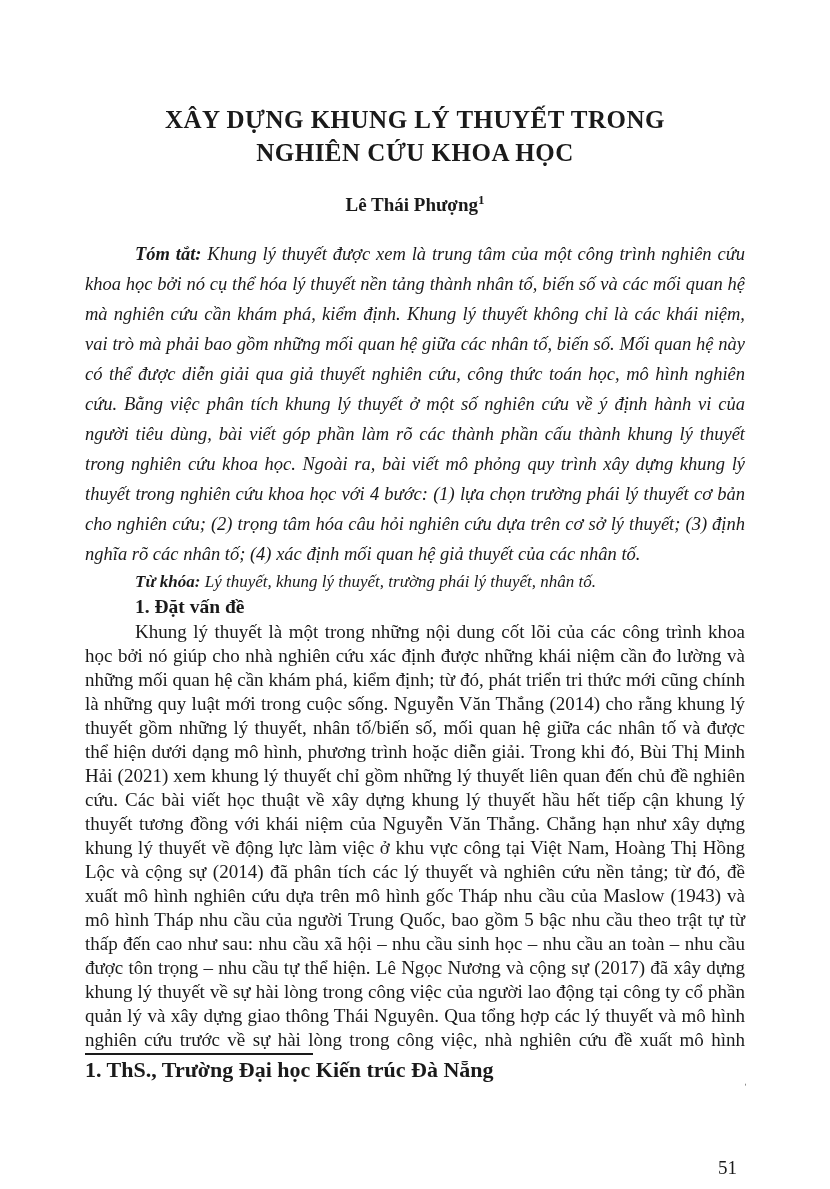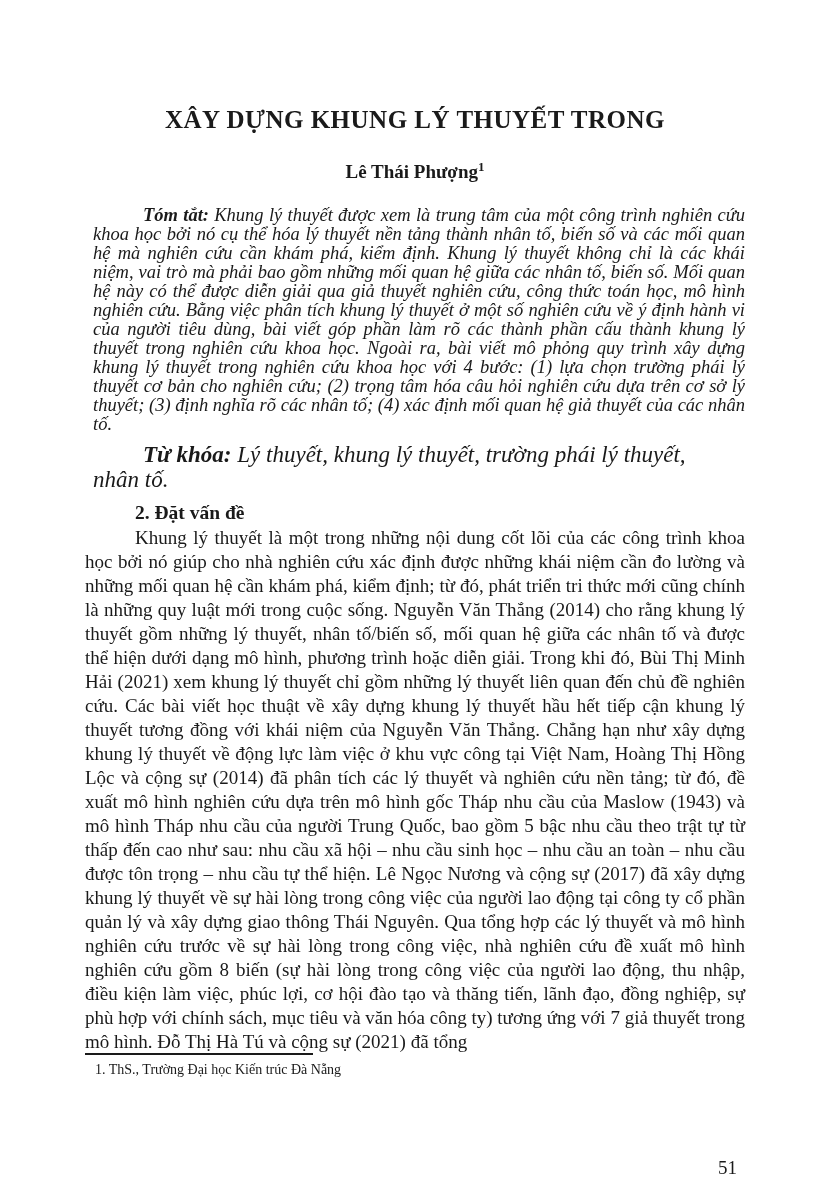--- a/index.html
+++ b/index.html
@@ -32,35 +32,35 @@
     text-align: center;
     font-weight: bold;
     font-size: 19px;
     line-height: 26px;
   }
   .author sup {
     font-size: 13px;
     line-height: 0;
   }
   .abstract {
-    margin: 21px 0 0 8px;
+    margin: 21px 0 0 0;
     font-style: italic;
     font-size: 18.5px;
-    line-height: 19px;
+    line-height: 30px;
     text-align: justify;
     text-indent: 50px;
   }
   .label {
     font-weight: bold;
     font-style: italic;
   }
   .keywords {
-    margin: 8px;
+    margin: 0;
     font-style: italic;
-    font-size: 23px;
+    font-size: 17px;
     line-height: 25px;
     text-indent: 50px;
   }
   .section-heading {
     margin: 0;
     font-size: 19.5px;
     font-weight: bold;
     line-height: 26px;
     text-indent: 50px;
   }
@@ -78,48 +78,50 @@
     width: 660px;
     height: 136px;
     background: #ffffff;
   }
   .footnote-rule {
     width: 228px;
     height: 0;
     border-top: 2px solid #1a1a1a;
   }
   .footnote-text {
-    margin: 4px 0 0 10px;
-    font-size: 14px;
+    margin: 4px 0 0 0;
+    font-size: 22px;
     line-height: 22px;
+    font-weight: bold;
   }
   .page-number {
     position: absolute;
     top: 1156px;
     right: 93px;
     font-size: 19px;
     line-height: 24px;
   }
 </style>
 </head>
 <body>
 
 <div class="page">
 
   <h1 class="title">
       <span class="title-line">XÂY DỰNG KHUNG LÝ THUYẾT TRONG</span>
+      <span class="title-line">NGHIÊN CỨU KHOA HỌC</span>
     </h1>
 
   <div class="author"><span>Lê Thái Phượng</span><sup>1</sup></div>
 
   <p class="abstract"><span class="label">Tóm tắt:</span> <span>Khung lý thuyết được xem là trung tâm của một công trình nghiên cứu khoa học bởi nó cụ thể hóa lý thuyết nền tảng thành nhân tố, biến số và các mối quan hệ mà nghiên cứu cần khám phá, kiểm định. Khung lý thuyết không chỉ là các khái niệm, vai trò mà phải bao gồm những mối quan hệ giữa các nhân tố, biến số. Mối quan hệ này có thể được diễn giải qua giả thuyết nghiên cứu, công thức toán học, mô hình nghiên cứu. Bằng việc phân tích khung lý thuyết ở một số nghiên cứu về ý định hành vi của người tiêu dùng, bài viết góp phần làm rõ các thành phần cấu thành khung lý thuyết trong nghiên cứu khoa học. Ngoài ra, bài viết mô phỏng quy trình xây dựng khung lý thuyết trong nghiên cứu khoa học với 4 bước: (1) lựa chọn trường phái lý thuyết cơ bản cho nghiên cứu; (2) trọng tâm hóa câu hỏi nghiên cứu dựa trên cơ sở lý thuyết; (3) định nghĩa rõ các nhân tố; (4) xác định mối quan hệ giả thuyết của các nhân tố.</span></p>
 
   <p class="keywords"><span class="label">Từ khóa:</span> <span>Lý thuyết, khung lý thuyết, trường phái lý thuyết, nhân tố.</span></p>
 
-  <h2 class="section-heading">2. Đặt vấn đề</h2>
+  <h2 class="section-heading">1. Đặt vấn đề</h2>
 
   <p class="body-par">Khung lý thuyết là một trong những nội dung cốt lõi của các công trình khoa học bởi nó giúp cho nhà nghiên cứu xác định được những khái niệm cần đo lường và những mối quan hệ cần khám phá, kiểm định; từ đó, phát triển tri thức mới cũng chính là những quy luật mới trong cuộc sống. Nguyễn Văn Thắng (2014) cho rằng khung lý thuyết gồm những lý thuyết, nhân tố/biến số, mối quan hệ giữa các nhân tố và được thể hiện dưới dạng mô hình, phương trình hoặc diễn giải. Trong khi đó, Bùi Thị Minh Hải (2021) xem khung lý thuyết chỉ gồm những lý thuyết liên quan đến chủ đề nghiên cứu. Các bài viết học thuật về xây dựng khung lý thuyết hầu hết tiếp cận khung lý thuyết tương đồng với khái niệm của Nguyễn Văn Thắng. Chẳng hạn như xây dựng khung lý thuyết về động lực làm việc ở khu vực công tại Việt Nam, Hoàng Thị Hồng Lộc và cộng sự (2014) đã phân tích các lý thuyết và nghiên cứu nền tảng; từ đó, đề xuất mô hình nghiên cứu dựa trên mô hình gốc Tháp nhu cầu của Maslow (1943) và mô hình Tháp nhu cầu của người Trung Quốc, bao gồm 5 bậc nhu cầu theo trật tự từ thấp đến cao như sau: nhu cầu xã hội – nhu cầu sinh học – nhu cầu an toàn – nhu cầu được tôn trọng – nhu cầu tự thể hiện. Lê Ngọc Nương và cộng sự (2017) đã xây dựng khung lý thuyết về sự hài lòng trong công việc của người lao động tại công ty cổ phần quản lý và xây dựng giao thông Thái Nguyên. Qua tổng hợp các lý thuyết và mô hình nghiên cứu trước về sự hài lòng trong công việc, nhà nghiên cứu đề xuất mô hình nghiên cứu gồm 8 biến (sự hài lòng trong công việc của người lao động, thu nhập, điều kiện làm việc, phúc lợi, cơ hội đào tạo và thăng tiến, lãnh đạo, đồng nghiệp, sự phù hợp với chính sách, mục tiêu và văn hóa công ty) tương ứng với 7 giả thuyết trong mô hình. Đỗ Thị Hà Tú và cộng sự (2021) đã tổng</p>
 
   <div class="footnote-block">
     <div class="footnote-rule"></div>
     <p class="footnote-text">1. ThS., Trường Đại học Kiến trúc Đà Nẵng</p>
   </div>
 
   <div class="page-number">51</div>
 

